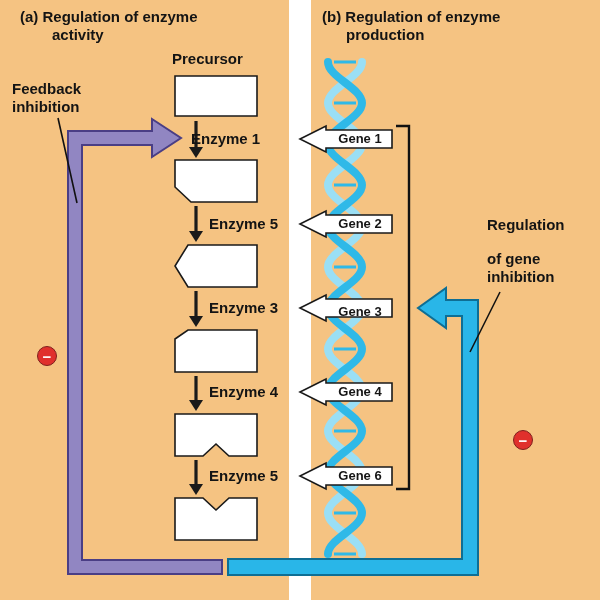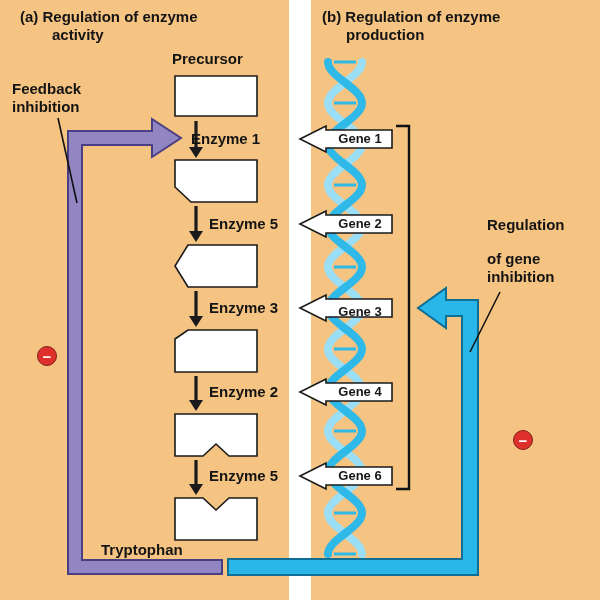--- a/index.html
+++ b/index.html
@@ -102,26 +102,25 @@
   <div class="lbl" style="left:346px; top:26px">production</div>
 
   <div class="lbl" style="left:12px; top:80px">Feedback</div>
   <div class="lbl" style="left:12px; top:98px">inhibition</div>
 
   <div class="lbl" style="left:487px; top:216px">Regulation</div>
   <div class="lbl" style="left:487px; top:250px">of gene</div>
   <div class="lbl" style="left:487px; top:268px">inhibition</div>
 
   <div class="lbl center" style="left:172px; top:50px; width:88px">Precursor</div>
-  <div class="lbl" style="left:101px; top:541px">Tryptophan</div>
 
   <div class="lbl" style="left:191px; top:130px">Enzyme 1</div>
   <div class="lbl" style="left:209px; top:215px">Enzyme 5</div>
   <div class="lbl" style="left:209px; top:299px">Enzyme 3</div>
-  <div class="lbl" style="left:209px; top:383px">Enzyme 2</div>
+  <div class="lbl" style="left:209px; top:383px">Enzyme 4</div>
   <div class="lbl" style="left:209px; top:467px">Enzyme 5</div>
 
   <div class="gene-lbl" style="top:130px">Gene 1</div>
   <div class="gene-lbl" style="top:215px">Gene 2</div>
   <div class="gene-lbl" style="top:303px">Gene 3</div>
   <div class="gene-lbl" style="top:383px">Gene 4</div>
   <div class="gene-lbl" style="top:467px">Gene 6</div>
 
   <div class="minus" style="left:37px; top:346px">
     <span>−</span>

